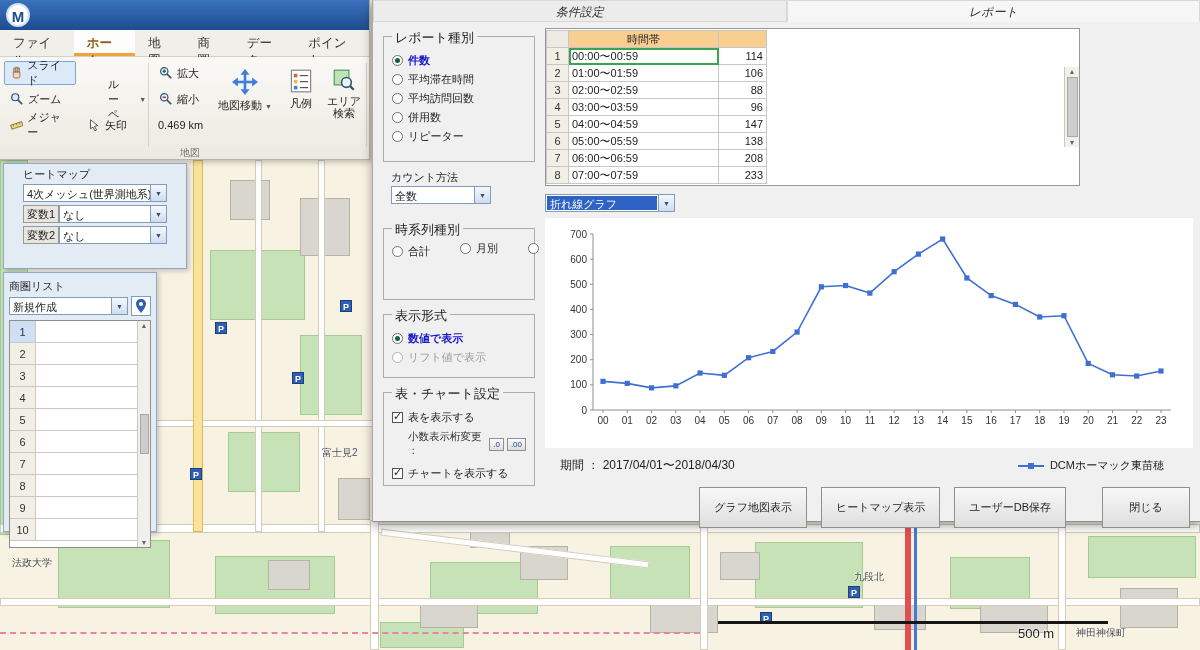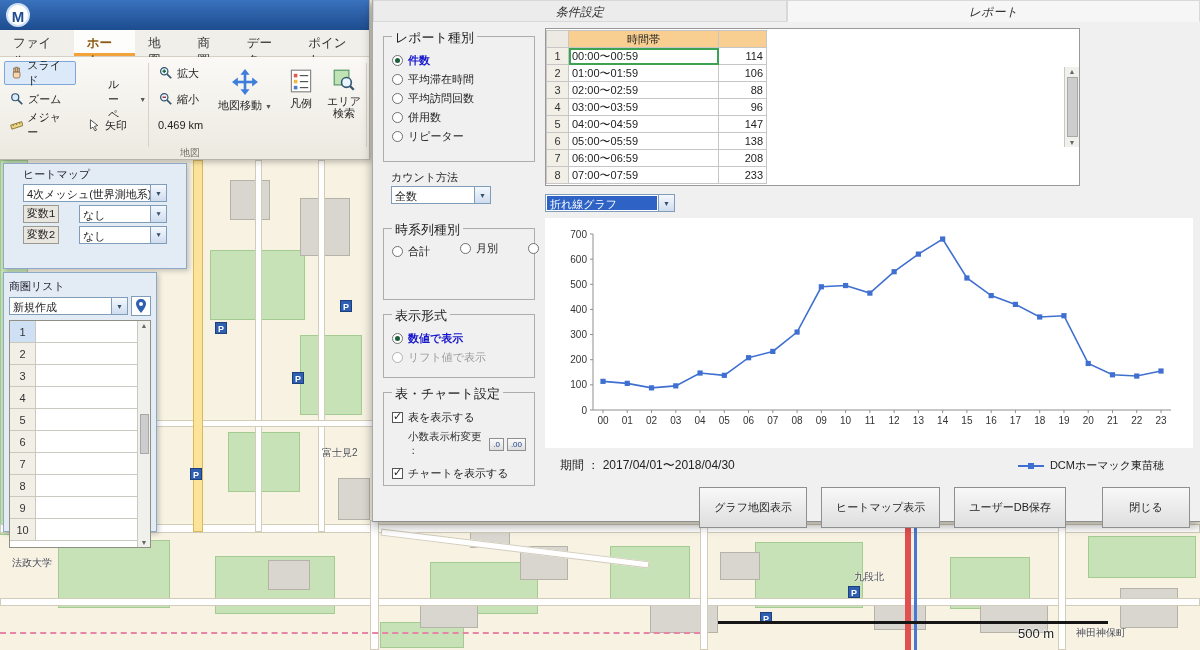--- a/index.html
+++ b/index.html
@@ -45,21 +45,21 @@
 
   
   .side-panel { position:absolute; background:#e3ebf5; border:1px solid #8ea8c8; box-shadow:2px 2px 5px rgba(0,0,0,.2); }
   #heatmap-panel { left:3px; top:163px; width:184px; height:106px; padding:3px 19px; }
   #trade-panel   { left:3px; top:272px; width:154px; height:260px; padding:6px 5px; }
   .panel-title { font-size:11px; color:#223; margin-bottom:2px; }
   .dd { display:flex; height:18px; background:#fff; border:1px solid #7f9db9; align-items:stretch; }
   .dd-text { flex:1; font-size:11px; padding:2px 3px; white-space:nowrap; overflow:hidden; }
   .dd-btn { width:16px; background:linear-gradient(#f4f8fd,#cfdcef); border-left:1px solid #7f9db9; text-align:center; }
   .dd-btn span { font-size:7px; color:#37506e; line-height:16px; }
-  .varrow { display:flex; align-items:center; gap:20px; margin-top:3px;font-family:Liberation Mono, monospace; }
+  .varrow { display:flex; align-items:center; gap:0; margin-top:3px; }
   .varlabel { width:36px; height:18px; background:#e9e6df; border:1px solid #9a9a90; font-size:11px; text-align:center; line-height:16px; }
   .varrow .dd { flex:1; }
   .trade-top { display:flex; gap:3px; align-items:center; }
   .trade-top .dd { flex:1; }
   .pin-btn { width:20px; height:20px; background:#fff; border:1px solid #7f9db9; display:flex; align-items:center; justify-content:center; }
   #trade-list { margin-top:4px; background:#fff; border:1px solid #8f8f86; height:228px; display:flex; }
   #trade-rows { flex:1; }
   .trow { display:flex; height:22px; border-bottom:1px solid #c9c9c0; }
   .tnum { width:26px; background:#f2efe6; border-right:1px solid #c9c9c0; font-size:11px; text-align:center; line-height:22px; color:#333; }
   .tnum.cur { background:#cfe0f5; }

